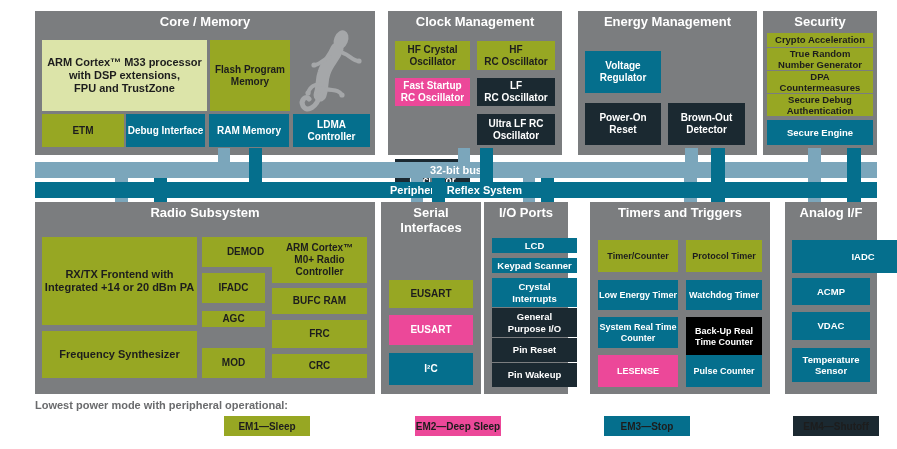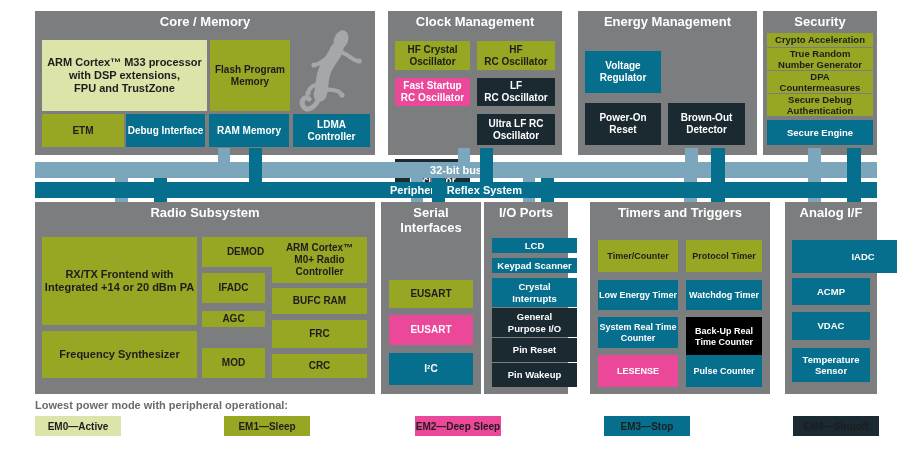--- a/index.html
+++ b/index.html
@@ -189,19 +189,18 @@
   <div class="panel" style="left:785px;top:202px;width:92px;height:192px;">
     <div class="ptitle">Analog I/F</div>
     <div class="b em3 fs95" style="left:7px;top:38px;width:78px;height:33px;padding-left:32px;">IADC</div>
     <div class="b em3 fs95" style="left:7px;top:76px;width:78px;height:27px;">ACMP</div>
     <div class="b em3 fs95" style="left:7px;top:110px;width:78px;height:28px;">VDAC</div>
     <div class="b em3 fs95" style="left:7px;top:146px;width:78px;height:34px;">Temperature
 Sensor</div>
   </div>
 
   <div class="legend-note">Lowest power mode with peripheral operational:</div>
-  <div class="chip em0" style="left:35px;">EM0—Active</div>
   <div class="chip em1" style="left:224px;">EM1—Sleep</div>
   <div class="chip em2" style="left:415px;">EM2—Deep Sleep</div>
   <div class="chip em3" style="left:604px;">EM3—Stop</div>
   <div class="chip em4" style="left:793px;">EM4—Shutoff</div>
 
 </div>
 
 </body></html>

